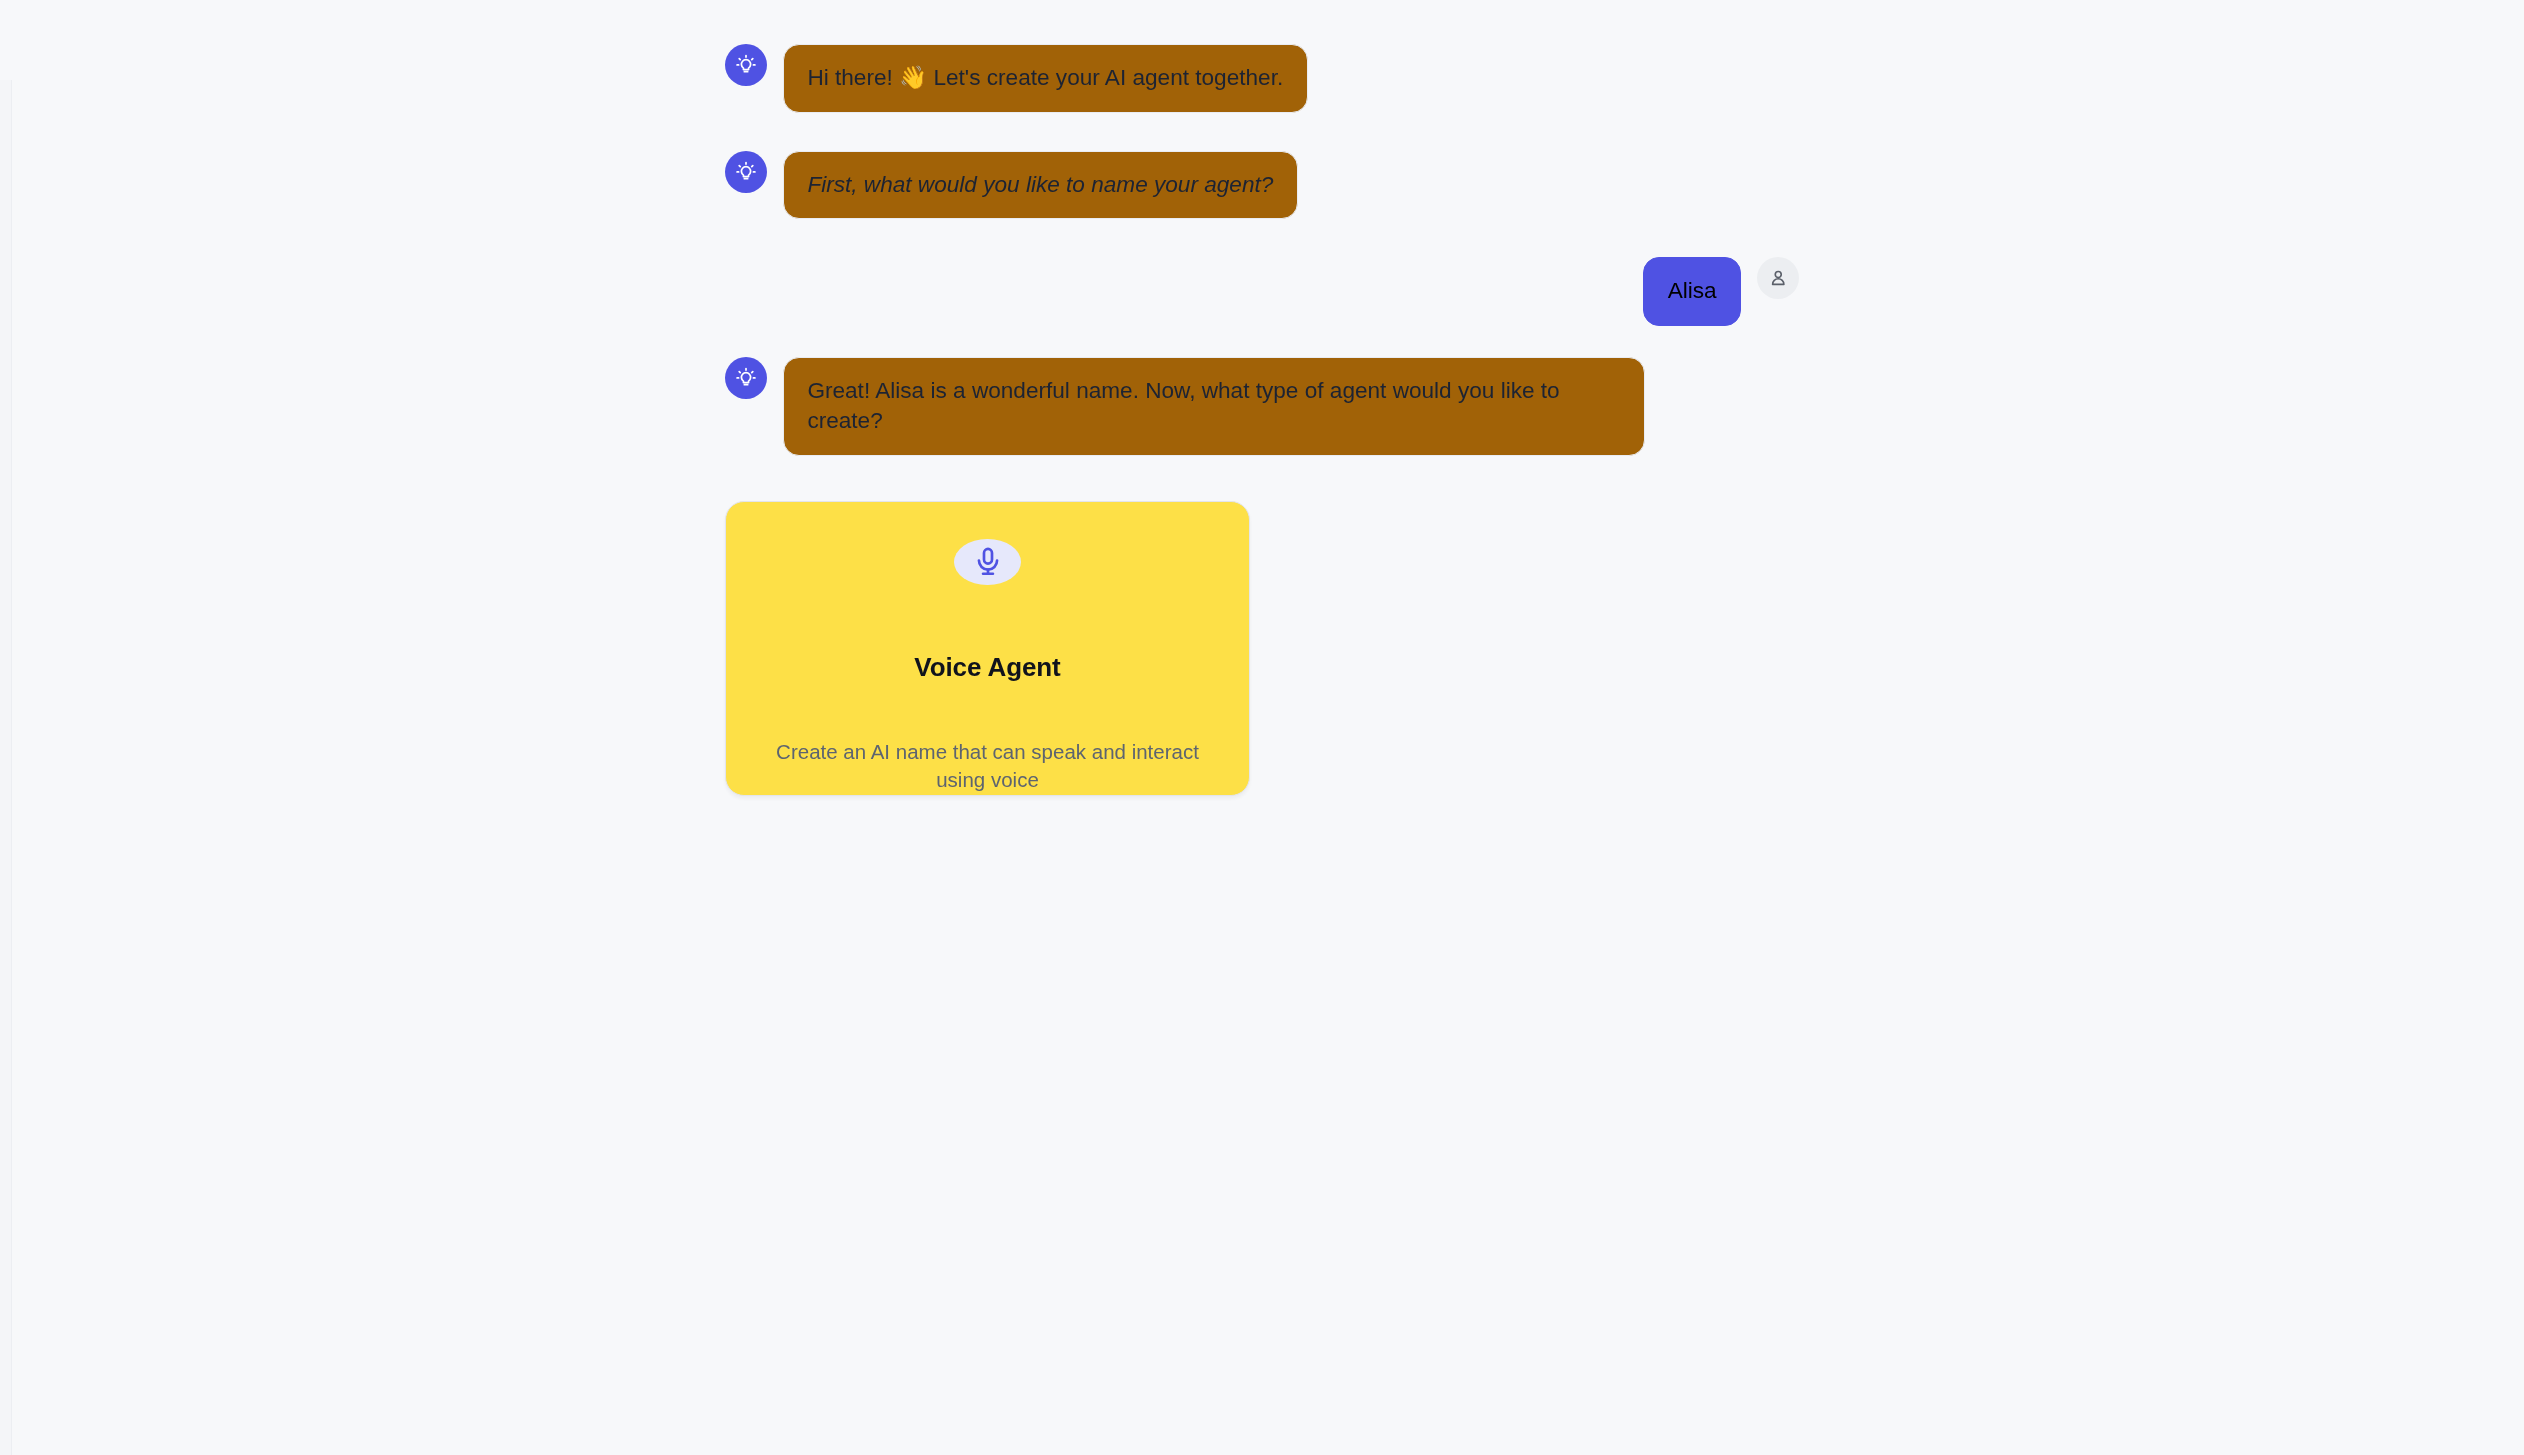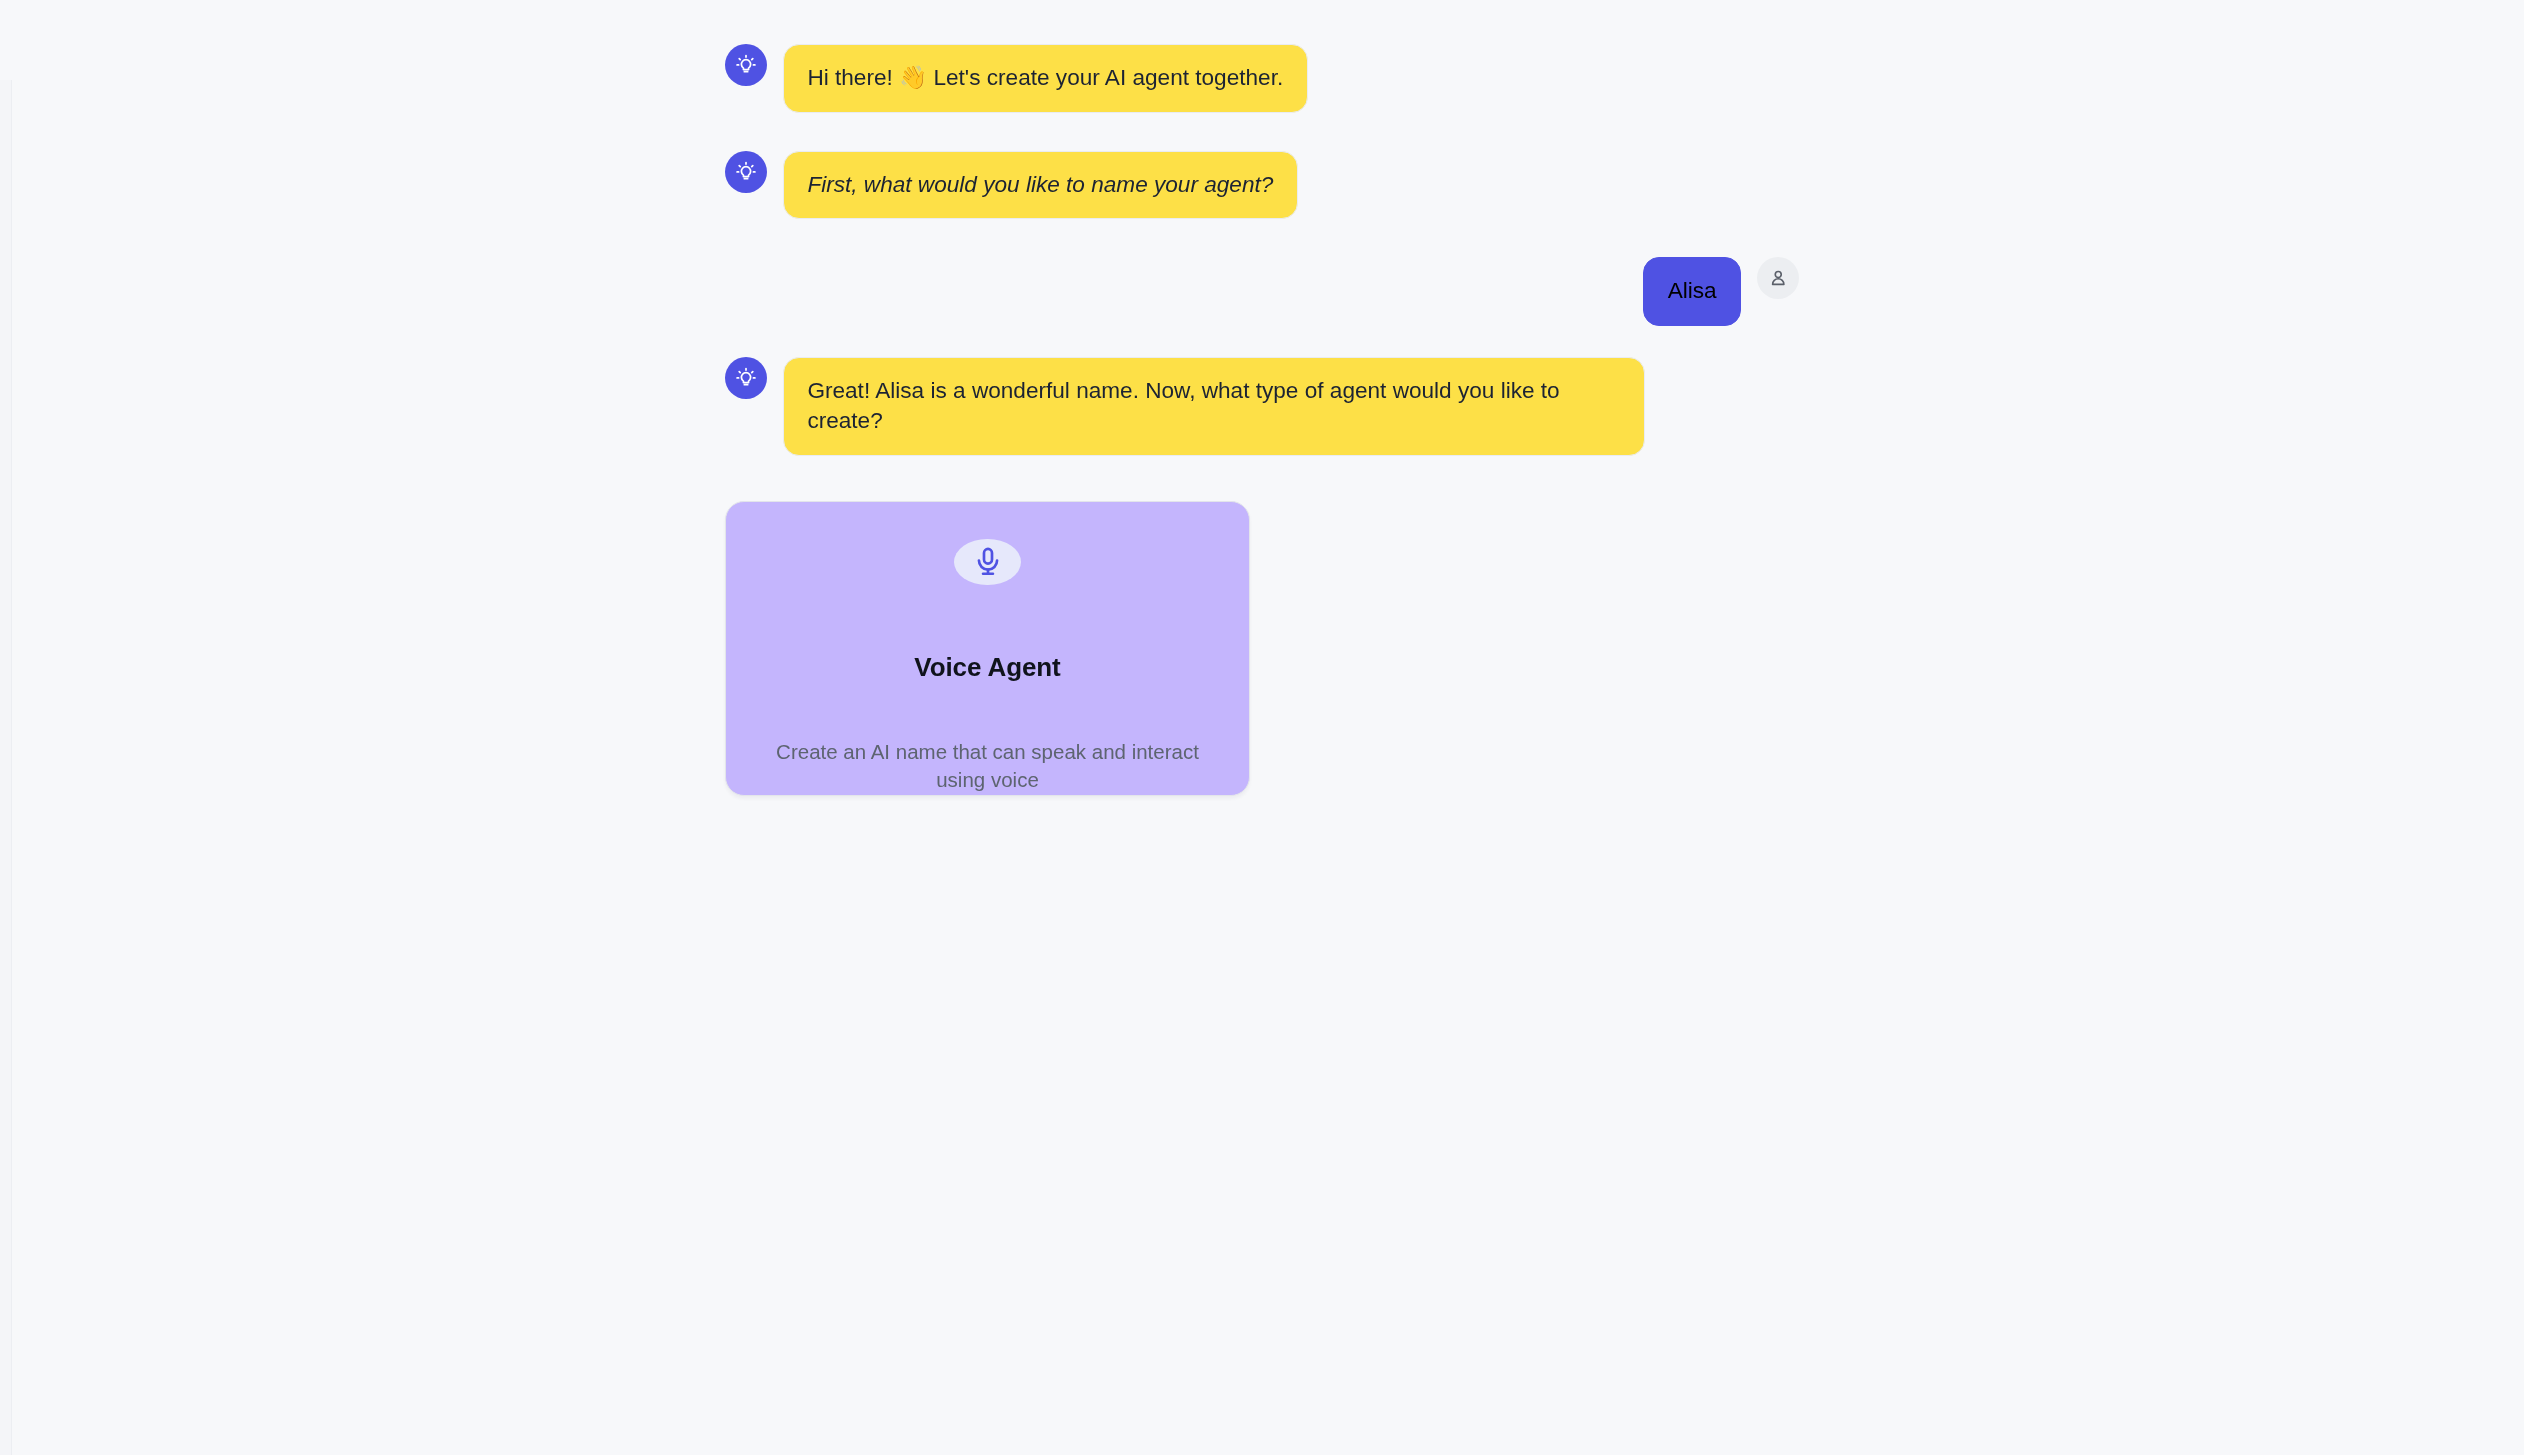--- a/index.html
+++ b/index.html
@@ -68,40 +68,40 @@
   .avatar.user-av { background: #eceef1; }
 
   .bubble {
     border-radius: 16px;
     padding: 18px 23.4px;
     font-size: 22.6px;
     line-height: 1.35;
     max-width: 862px;
   }
   .bubble.from-bot {
-    background: #fde047;
+    background: #a16207;
     border: 0.7px solid #e9ecf2;
     color: #1c2333;
   }
   .bubble.from-user {
     background: #4f52e3;
     color: #000000;
     border: 0.7px solid #4f52e3;
   }
 
   
   #option-cards {
     display: flex;
     gap: 26px;
     margin-top: 45px;
   }
   .option-card {
     width: 525px;
     height: 295px;
-    background: #c4b5fd;
+    background: #fde047;
     border: 0.7px solid #e3e5eb;
     border-radius: 19px;
     box-shadow: 0 2.2px 3.7px rgba(20, 25, 45, 0.045);
     display: flex;
     flex-direction: column;
     align-items: center;
     justify-content: center;
     padding: 37px 31px 0 31px;
     cursor: pointer;
     gap: 39px;

